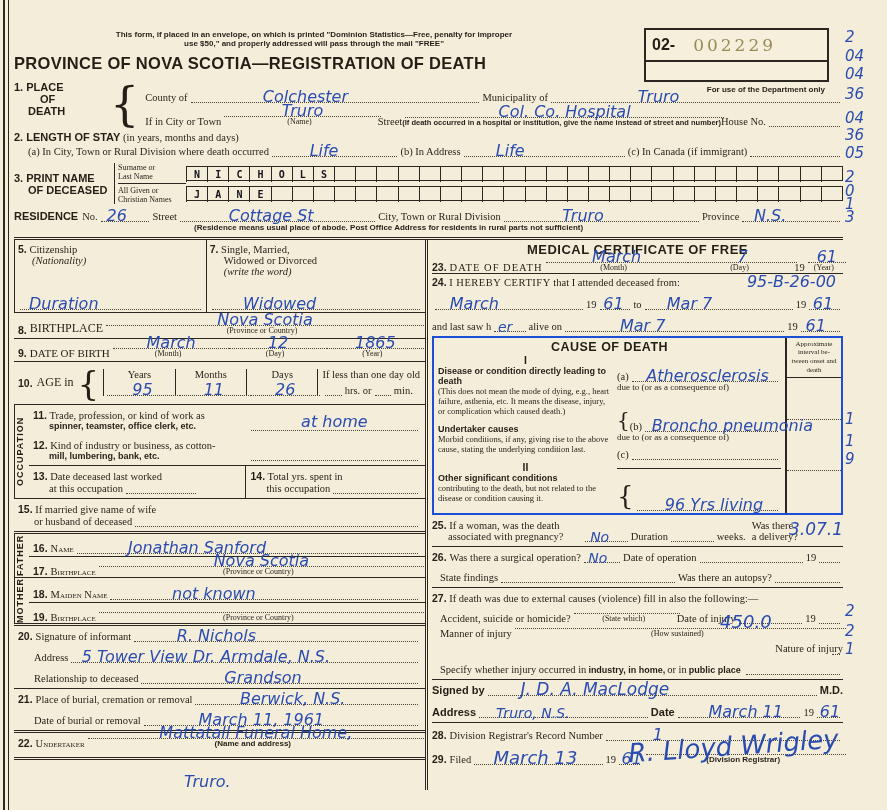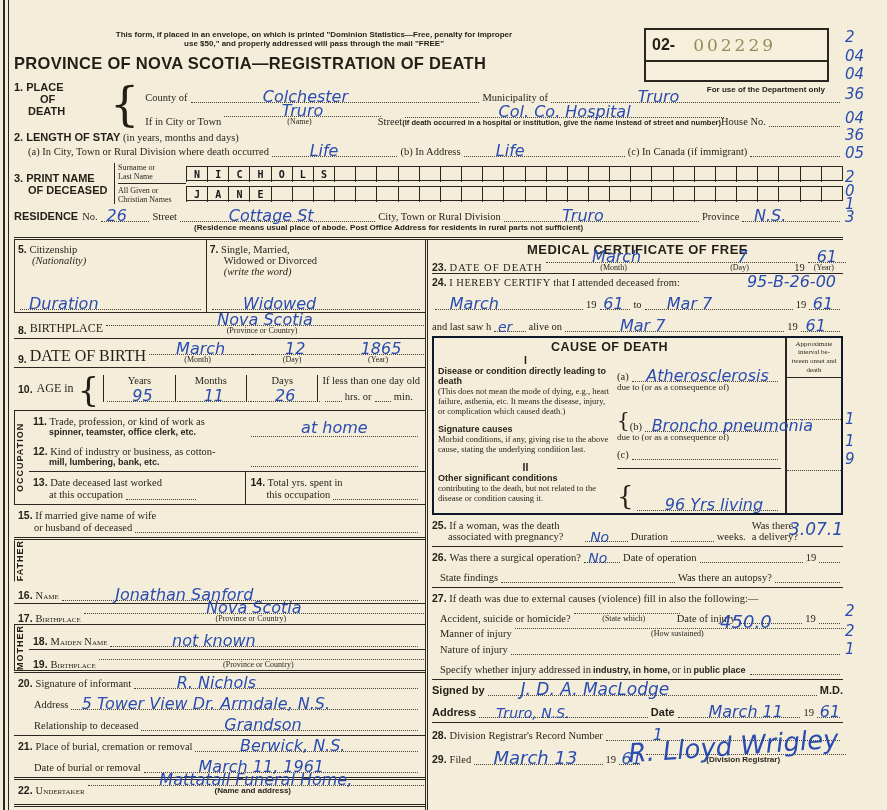--- a/index.html
+++ b/index.html
@@ -272,21 +272,21 @@
         <span class="cg" style="flex:1;">
           <span class="d c">
               <span class="hw big">Nova Scotia</span>
             </span>
           <span class="note">(Province or Country)</span>
         </span>
       </div>
 
       <div class="hline r" style="padding:8px 4px 2px;">
         <span class="bs">9.</span>
-        <span class="lb smallcaps" style="margin-left:3px; font-size:16px;">DATE OF BIRTH</span>
+        <span class="lb smallcaps" style="margin-left:3px; font-size:11px;">DATE OF BIRTH</span>
         <span class="cg" style="flex:1.2;">
           <span class="d c">
               <span class="hw big">March</span>
             </span>
           <span class="note">(Month)</span>
         </span>
         <span class="cg" style="flex:1;">
           <span class="d c">
               <span class="hw big">12</span>
             </span>
@@ -378,21 +378,21 @@
       </div>
 
       <div class="hline" style="padding:4px;">
         <div><span class="bs">15.</span> <span class="lb">If married give name of wife</span></div>
         <div class="r">
             <span class="lb" style="padding-left:16px;">or husband of deceased</span>
             <span class="d"></span>
           </div>
       </div>
 
-      <div class="dline" style="display:flex;flex-direction:column;">
+      <div class="dline" style="display:flex;">
         <div class="vlabel">FATHER</div>
         <div style="flex:1;">
           <div class="r" style="padding:8px 4px 2px;">
             <span class="bs">16.</span>
             <span class="lb smallcaps" style="margin-left:3px;">Name</span>
             <span class="d">
                 <span class="hw big" style="left:15%;">Jonathan Sanford</span>
               </span>
           </div>
           <div class="hline r" style="padding:8px 4px 0;">
@@ -545,29 +545,29 @@
           <span class="d" style="flex:1.4;">
               <span class="hw big" style="left:25%;">Mar 7</span>
             </span>
           <span class="lb">19</span>
           <span class="d" style="flex:0.25;">
               <span class="hw big c">61</span>
             </span>
         </div>
       </div>
 
-      <div style="display:flex; border:2px solid #0f172a;">
+      <div style="display:flex; border:2px solid #1d4ed8;">
         <div style="flex:1; padding:2px 4px;">
           <div class="bs" style="text-align:center; font-size:12.5px; letter-spacing:0.5px;">CAUSE OF DEATH</div>
           <div style="display:flex;">
             <div style="width:175px;">
               <div class="bs" style="text-align:center;">I</div>
               <div class="bs sz9">Disease or condition directly leading to death</div>
               <div class="sz85" style="line-height:1.2;">(This does not mean the mode of dying, e.g., heart failure, asthenia, etc.  It means the disease, injury, or complication which caused death.)</div>
-              <div class="bs sz9" style="margin-top:8px;">Signature causes</div>
+              <div class="bs sz9" style="margin-top:8px;">Undertaker causes</div>
               <div class="sz85" style="line-height:1.2;">Morbid conditions, if any, giving rise to the above cause, stating the underlying condition last.</div>
               <div class="bs" style="text-align:center; margin-top:6px;">II</div>
               <div class="bs sz9">Other significant conditions</div>
               <div class="sz85" style="line-height:1.2;">contributing to the death, but not related to the disease or condition causing it.</div>
             </div>
             <div style="flex:1; padding-left:4px;">
               <div class="r" style="margin-top:16px;">
                 <span class="lb">(a)</span>
                 <span class="d">
                     <span class="hw big" style="left:10%;">Atherosclerosis</span>
@@ -656,26 +656,26 @@
         </div>
         <div class="r" style="margin-top:4px;">
           <span class="lb" style="padding-left:8px;">Manner of injury</span>
           <span class="cg" style="flex:1;">
             <span class="d">
                 <span class="hw big" style="left:62%; font-size:18px;">450.0</span>
               </span>
             <span class="note">(How sustained)</span>
           </span>
         </div>
-        <div class="r" style="margin-top:4px;">
+        <div class="r" style="margin-top:4px;flex-direction:column;">
           <span class="lb" style="padding-left:8px;">Nature of injury</span>
           <span class="d"></span>
         </div>
         <div class="r" style="margin-top:8px;">
-          <span class="lb" style="padding-left:8px;">Specify whether injury addressed in</span>
+          <span class="lb" style="padding-left:8px;">Specify whether injury occurred in</span>
           <span class="bs sz9 lb" style="margin:0 2px;">industry, in home,</span>
           <span class="lb">or in</span>
           <span class="bs sz9 lb" style="margin:0 2px;">public place</span>
           <span class="d"></span>
         </div>
       </div>
 
       <div class="hline" style="padding:4px 0;">
         <div class="r">
           <span class="bs" style="font-size:11px;">Signed by</span>

